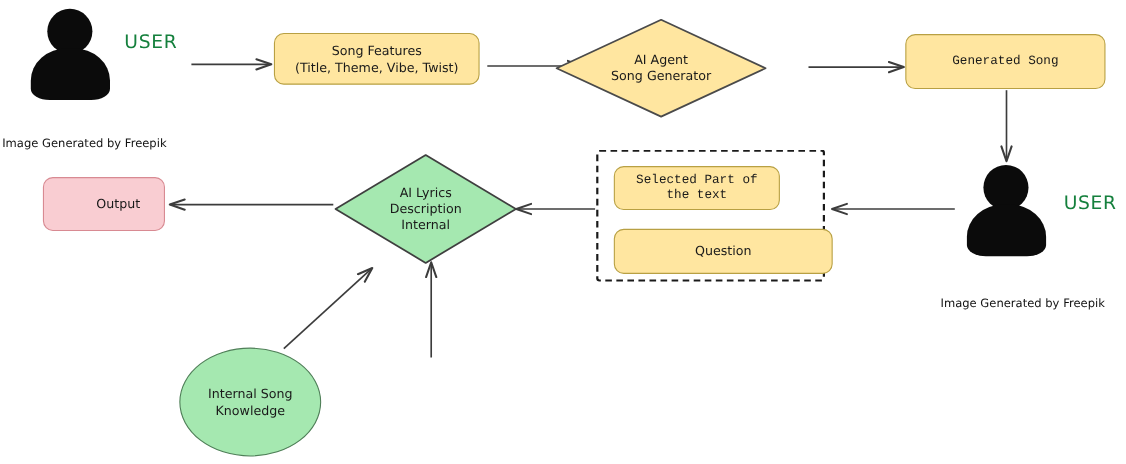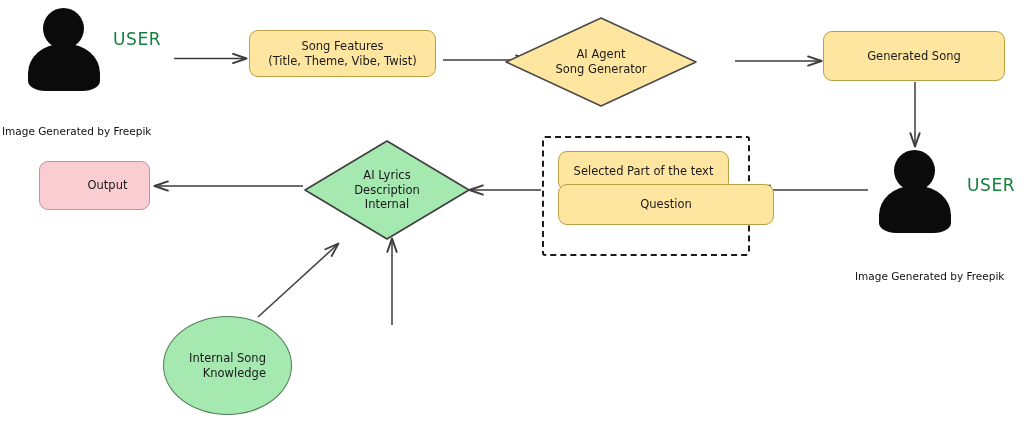--- a/index.html
+++ b/index.html
@@ -156,42 +156,42 @@
 (Title, Theme, Vibe, Twist)</div>
 
   <div class="diamond-wrap" style="left:504px; top:16px; width:194px; height:92px;">
     <svg width="194" height="92" viewBox="0 0 194 92" xmlns="http://www.w3.org/2000/svg">
       <polygon points="97,2 192,46 97,90 2,46" fill="#ffe6a0" stroke="#4a4a4a" stroke-width="1.6" stroke-linejoin="round"></polygon>
     </svg>
     <div class="diamond-label">AI Agent
 Song Generator</div>
   </div>
 
-  <div class="node box" style="left:823px; top:31px; width:182px; height:50px;">Generated Song</div>
+  <div class="node box" style="left:823px; top:31px; width:182px; height:50px;font-family:Liberation Mono, monospace;">Generated Song</div>
 
   <div class="user-icon" style="left:875px; top:148px; width:80px; height:85px;">
     <div class="user-head" style="left:19px; top:2px; width:41px; height:41px;"></div>
     <div class="user-body" style="left:4px; top:38px; width:72px; height:47px;"></div>
   </div>
   <div class="user-label" style="left:967px; top:175px;">USER</div>
   <div class="credit" style="left:855px; top:238px;">Image Generated by Freepik</div>
 
   <div class="dashed-group" style="left:542px; top:136px; width:208px; height:120px;">
-    <div class="node box" style="left:14px; top:13px; width:171px; height:40px;">Selected Part of the text</div>
-    <div class="node box" style="left:14px; top:46px; width:216px; height:41px;">Question</div>
+    <div class="node box" style="left:14px; top:13px; width:151px; height:40px;font-family:Liberation Mono, monospace;">Selected Part of the text</div>
+    <div class="node box" style="left:14px; top:70px; width:199px; height:41px;">Question</div>
   </div>
 
   <div class="diamond-wrap" style="left:303px; top:139px; width:168px; height:102px;">
     <svg width="168" height="102" viewBox="0 0 168 102" xmlns="http://www.w3.org/2000/svg">
       <polygon points="84,2 166,51 84,100 2,51" fill="#a5e8b0" stroke="#3f3f3f" stroke-width="1.6" stroke-linejoin="round"></polygon>
     </svg>
     <div class="diamond-label">AI Lyrics
 Description
 Internal</div>
   </div>
 
   <div class="node box pink" style="left:39px; top:161px; width:111px; height:49px;padding-left:32px;">Output</div>
 
-  <div class="node ellipse" style="left:163px; top:316px; width:129px; height:99px;text-align:right;">Internal Song
+  <div class="node ellipse" style="left:163px; top:316px; width:129px; height:99px;">Internal Song
 Knowledge</div>
 
 
 </div>
 
 </body></html>

